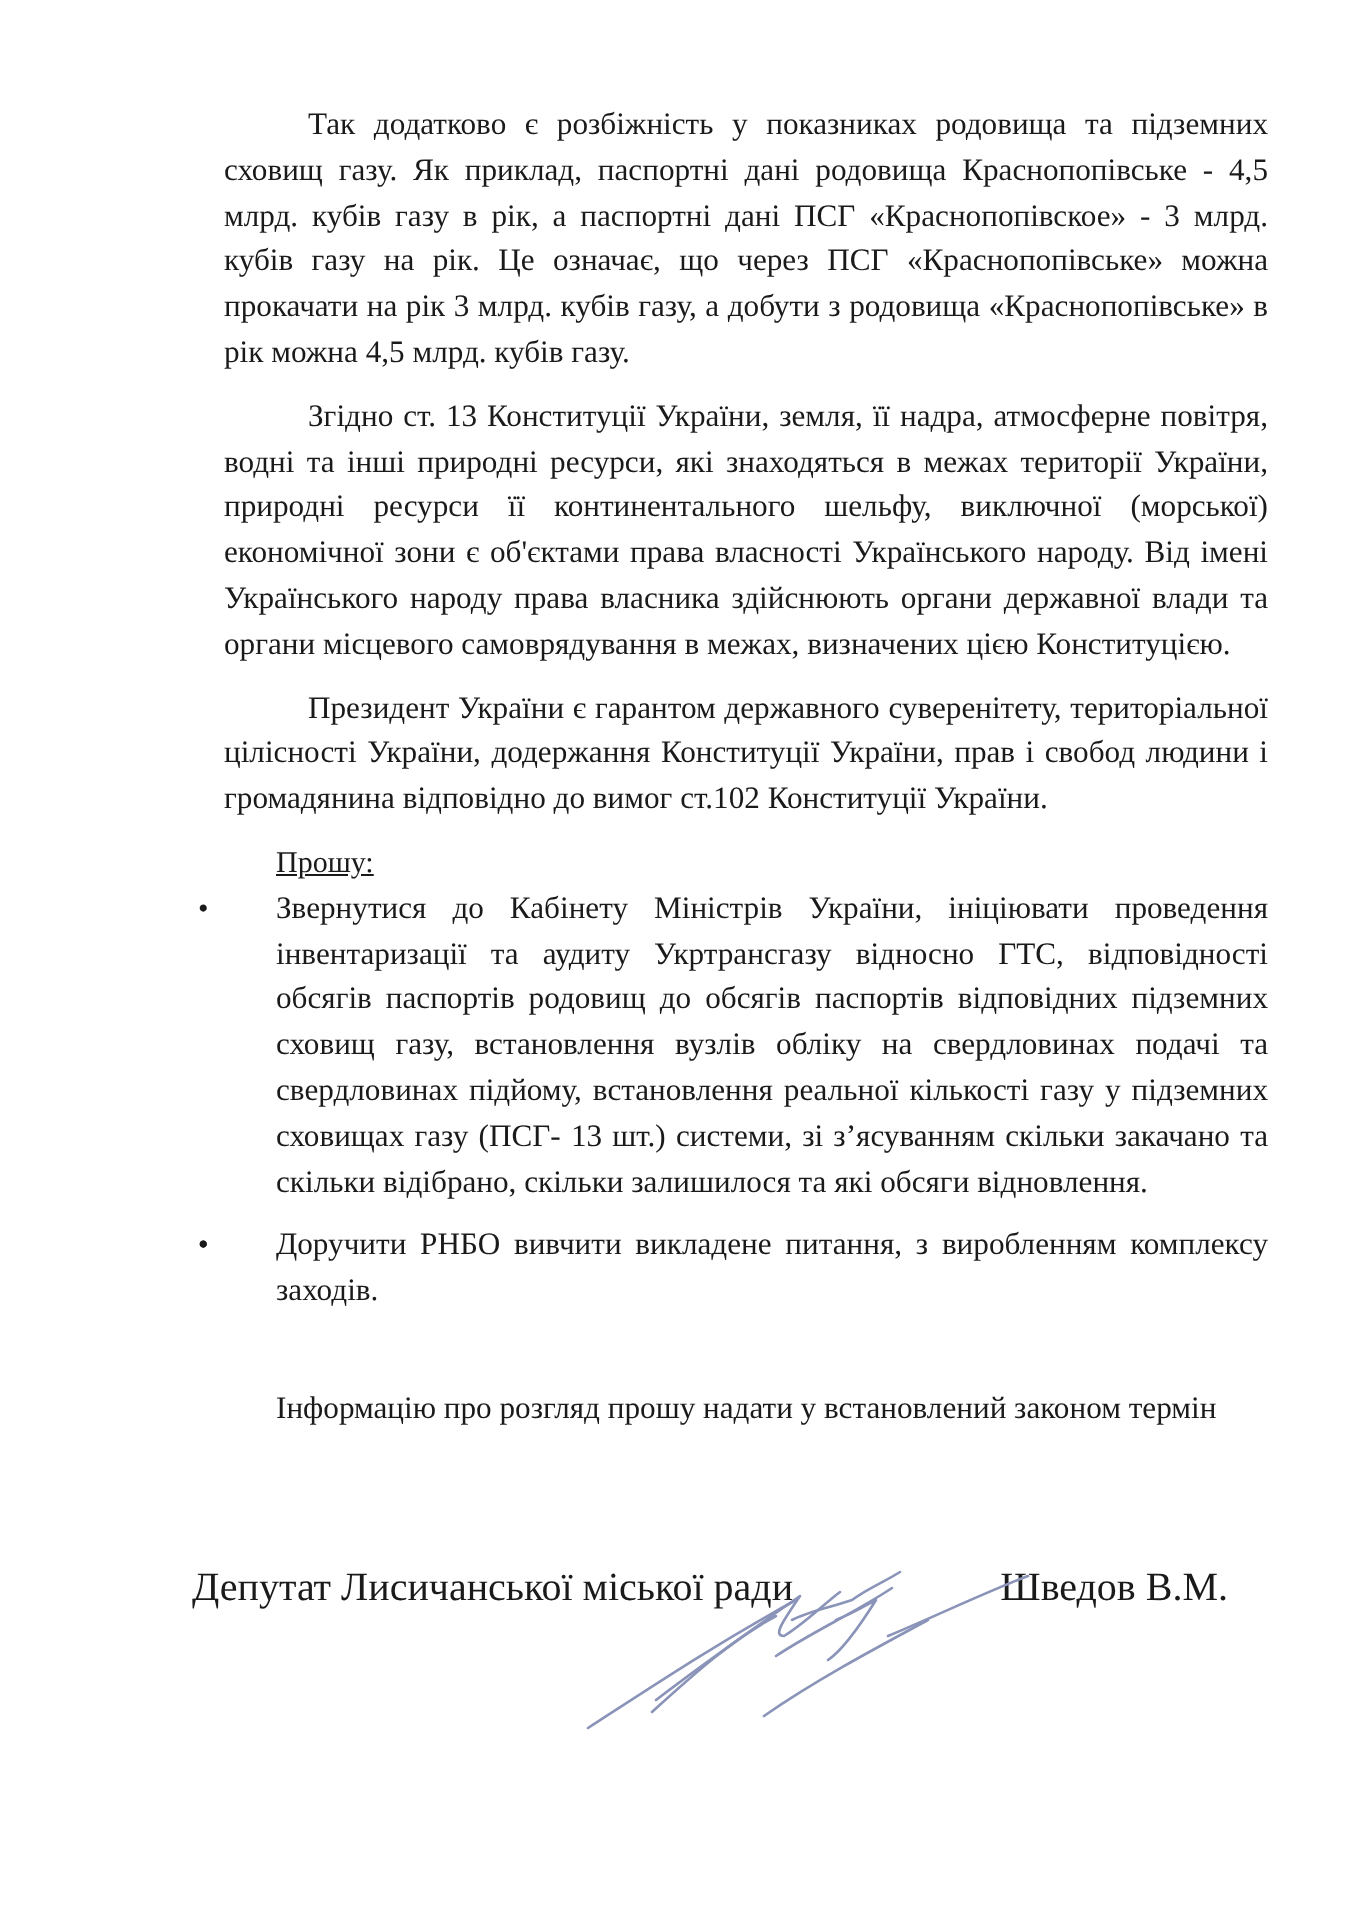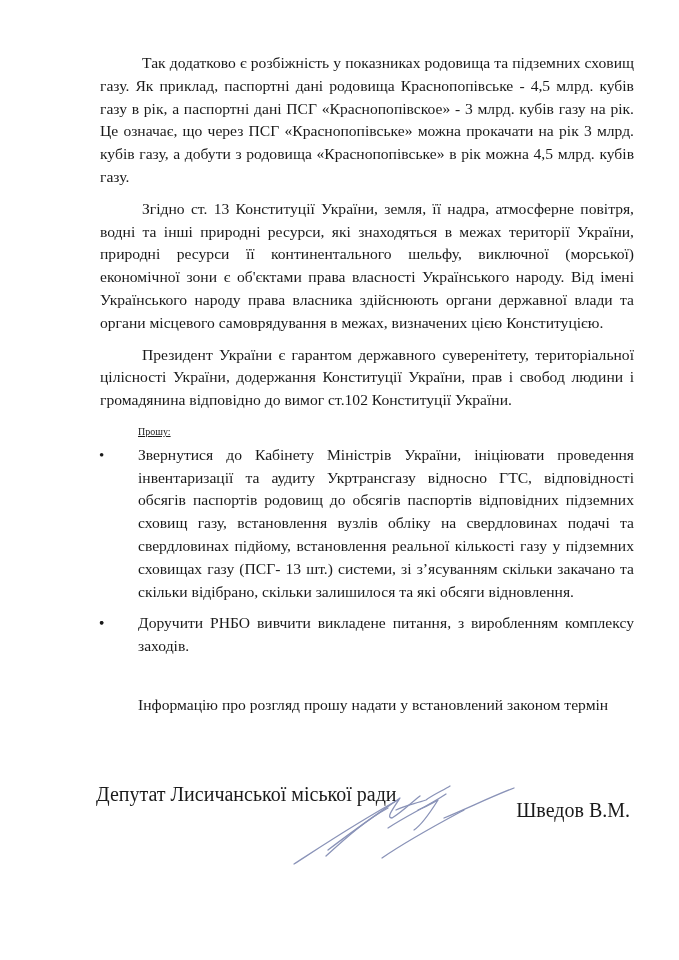--- a/index.html
+++ b/index.html
@@ -5,38 +5,38 @@
     html, body { margin: 0; padding: 0; }
     body {
       width: 679px; height: 960px; background: #ffffff; overflow: hidden;
       position: relative;
       font-family: "Liberation Serif", "DejaVu Serif", serif;
       color: #1a1a1a;
     }
     .page { position: absolute; left: 96px; top: 52px; width: 538px; }
     .para {
       font-size: 15.6px; line-height: 22.8px; text-align: justify;
-      margin: 0 0 9px 4px; text-indent: 42px;
+      margin: 0 0 9px 16px; text-indent: 42px;
     }
-    .request-label { font-size: 10px; line-height: 22.8px; margin: 0; text-indent: 42px; text-decoration: underline; }
+    .request-label { font-size: 15px; line-height: 22.8px; margin: 0; text-indent: 42px; text-decoration: underline; }
     ul.requests { list-style: none; margin: 0; padding: 0; }
     ul.requests li {
       position: relative; padding-left: 42px; font-size: 15.6px; line-height: 22.8px;
       text-align: justify; margin: 0 0 9px 0;
     }
     ul.requests li .bullet {
       position: absolute; left: 3px; top: 0; font-size: 15px;
     }
     .closing { font-size: 15.6px; line-height: 22.8px; margin: 36px 0 0 0; text-indent: 42px; }
     .signature-row {
       position: absolute; left: 96px; top: 783px; width: 538px; height: 30px;
       font-size: 20px; line-height: 22.8px;
     }
     .signer-title { position: absolute; left: 0; top: 0; }
-    .signer-name { position: absolute; right: 4px; top: 0; margin-top: 16px; }
+    .signer-name { position: absolute; right: 20px; top: 0; }
     .signature { position: absolute; left: 288px; top: 780px; width: 230px; height: 90px; }
   </style>
 </head>
 <body>
 
 <div class="page">
   <p class="para">Так додатково є розбіжність у показниках родовища та підземних сховищ газу. Як приклад, паспортні дані родовища Краснопопівське - 4,5 млрд. кубів газу в рік, а паспортні дані ПСГ «Краснопопівское» - 3 млрд. кубів газу на рік. Це означає, що через ПСГ «Краснопопівське» можна прокачати на рік 3 млрд. кубів газу, а добути з родовища «Краснопопівське» в рік можна 4,5 млрд. кубів газу.</p>
   <p class="para">Згідно ст. 13 Конституції України,  земля, її надра, атмосферне повітря, водні та інші природні ресурси, які знаходяться в межах території України, природні ресурси її континентального шельфу, виключної (морської) економічної зони є об'єктами права власності Українського народу. Від імені Українського народу права власника здійснюють органи державної влади та органи місцевого самоврядування в межах, визначених цією Конституцією.</p>
   <p class="para">Президент України є гарантом державного суверенітету, територіальної цілісності України, додержання Конституції України, прав і свобод людини і громадянина відповідно до вимог ст.102  Конституції України.</p>
 

